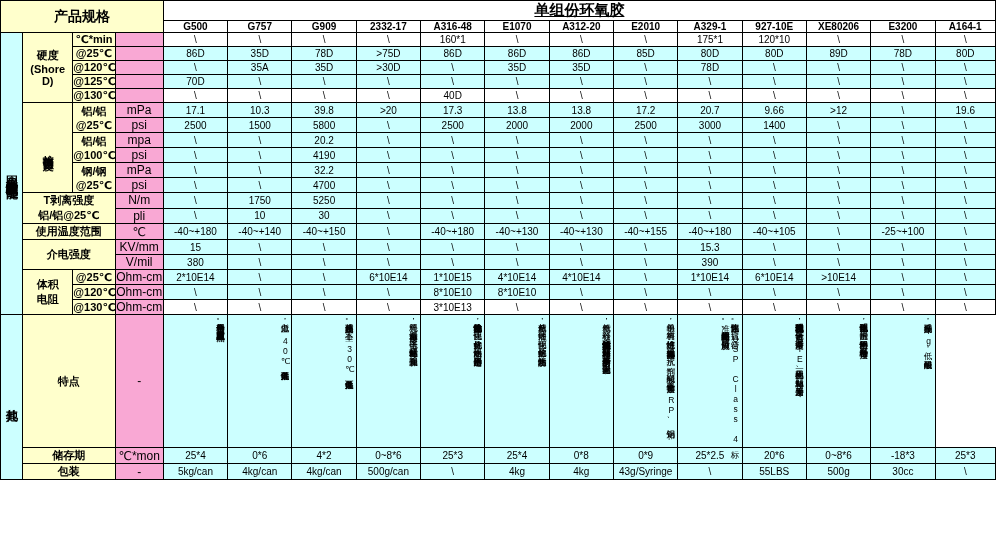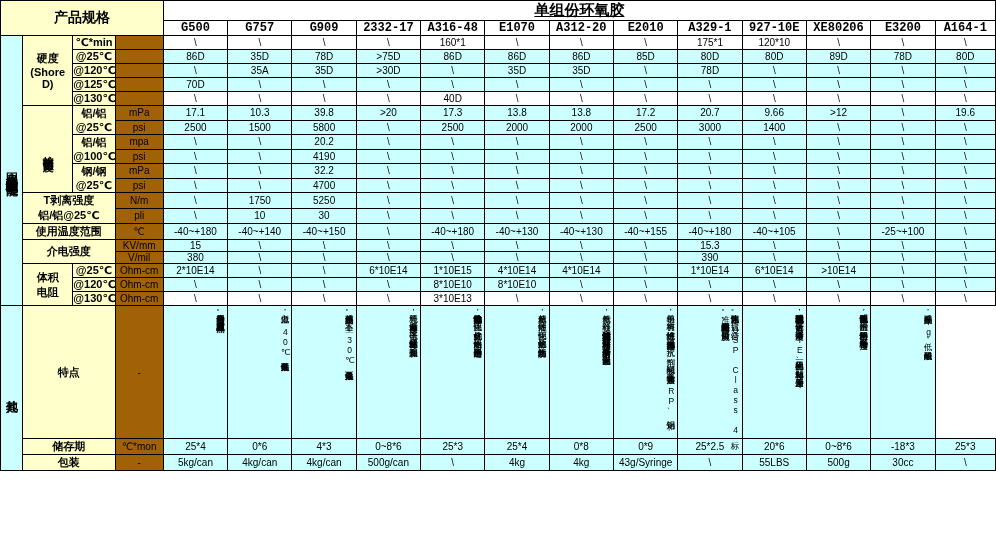--- a/index.html
+++ b/index.html
@@ -2,24 +2,24 @@
 <html><head>
 <meta charset="utf-8">
 <style>
   html,body{margin:0;padding:0;background:#fff;}
   body{font-family:"Liberation Sans","DejaVu Sans",sans-serif;}
   #sheet{width:996px;height:533px;overflow:hidden;position:relative;}
   table{border-collapse:collapse;table-layout:fixed;width:996px;}
   td,th{border:1px solid #000;font-size:10px;text-align:center;vertical-align:middle;padding:0;color:#000;}
   .hdr{background:#ffffcc;font-weight:bold;font-size:14px;}
   .title{background:#fff;font-weight:bold;font-size:15px;text-decoration:underline;}
-  .prodhdr{background:#fff;font-weight:bold;font-size:12px;font-family:Liberation Mono, monospace;}
+  .prodhdr{background:#fff;font-weight:bold;font-size:10px;}
   .rowlbl{background:#ffffcc;font-weight:bold;font-size:11px;text-align:center;}
   .sidelbl{background:#ccffff;font-weight:bold;font-size:12px;}
-  .unit{background:#a16207;font-size:10px;}
+  .unit{background:#f9a8d4;font-size:12px;}
   .val{background:#ccffff;font-size:10px;}
   .valw{background:#fff;font-size:10px;}
   .feat{background:#ccffff;font-size:8.5px;line-height:1.12;text-align:left;padding:2px 2px;vertical-align:top;
         writing-mode:vertical-rl;text-orientation:upright;height:128px;}
   .vert{writing-mode:vertical-rl;text-orientation:upright;letter-spacing:1px;}
 </style>
 </head>
 <body>
 
 <div id="sheet">
@@ -417,21 +417,21 @@
     <td class="feat">流动和热冲击程度不良和使填或发现，适合于针笔点胶。对温度条件中CTE不一样的二次固化、触型和粘接。专为量用开发。</td>
     <td class="feat">低温快速固化不良积，耐抗冲击。用于热固性材料，适合于粘接各种型料。</td>
     <td class="feat">粘接强度高，Tg低，耐酸碱最小。</td>
   </tr>
 
   <tr>
     <td class="rowlbl" colspan="2">储存期</td>
     <td class="unit">℃*mon</td>
     <td class="val">25*4</td>
     <td class="val">0*6</td>
-    <td class="val">4*3</td>
+    <td class="val">4*2</td>
     <td class="val">0~8*6</td>
     <td class="val">25*3</td>
     <td class="val">25*4</td>
     <td class="val">0*8</td>
     <td class="val">0*9</td>
     <td class="val">25*2.5</td>
     <td class="val">20*6</td>
     <td class="val">0~8*6</td>
     <td class="val">-18*3</td>
     <td class="val">25*3</td>

